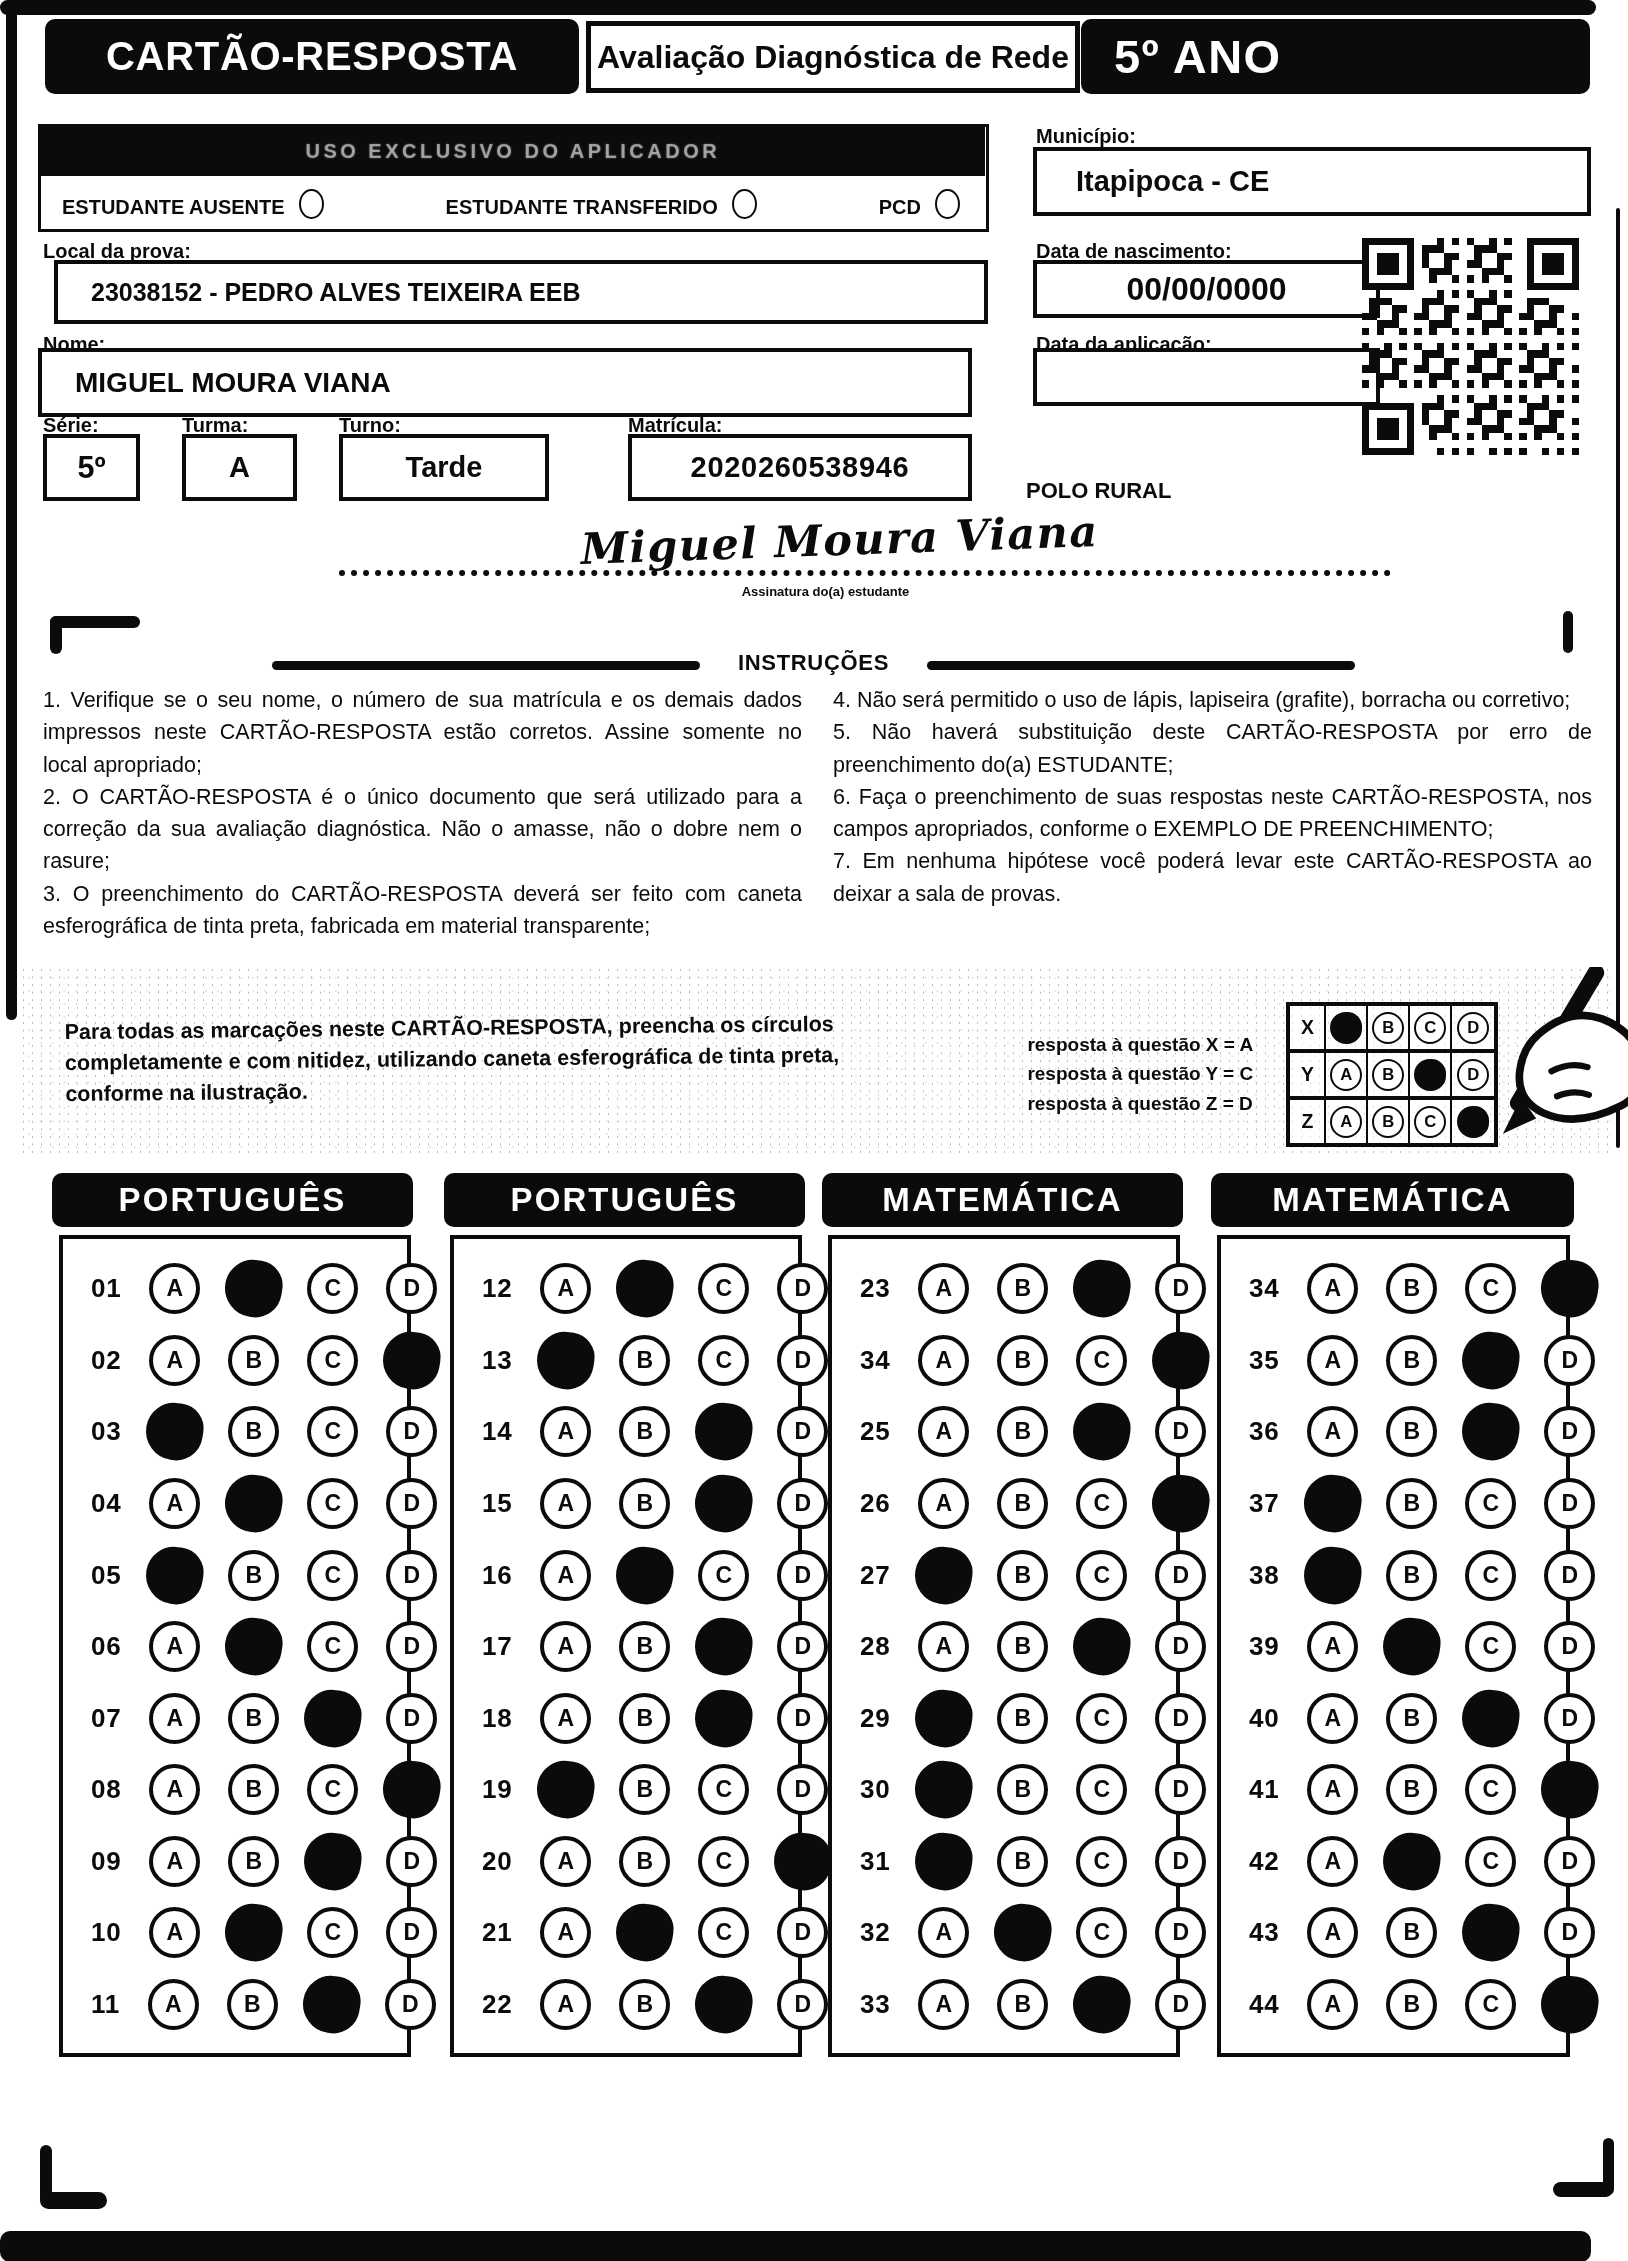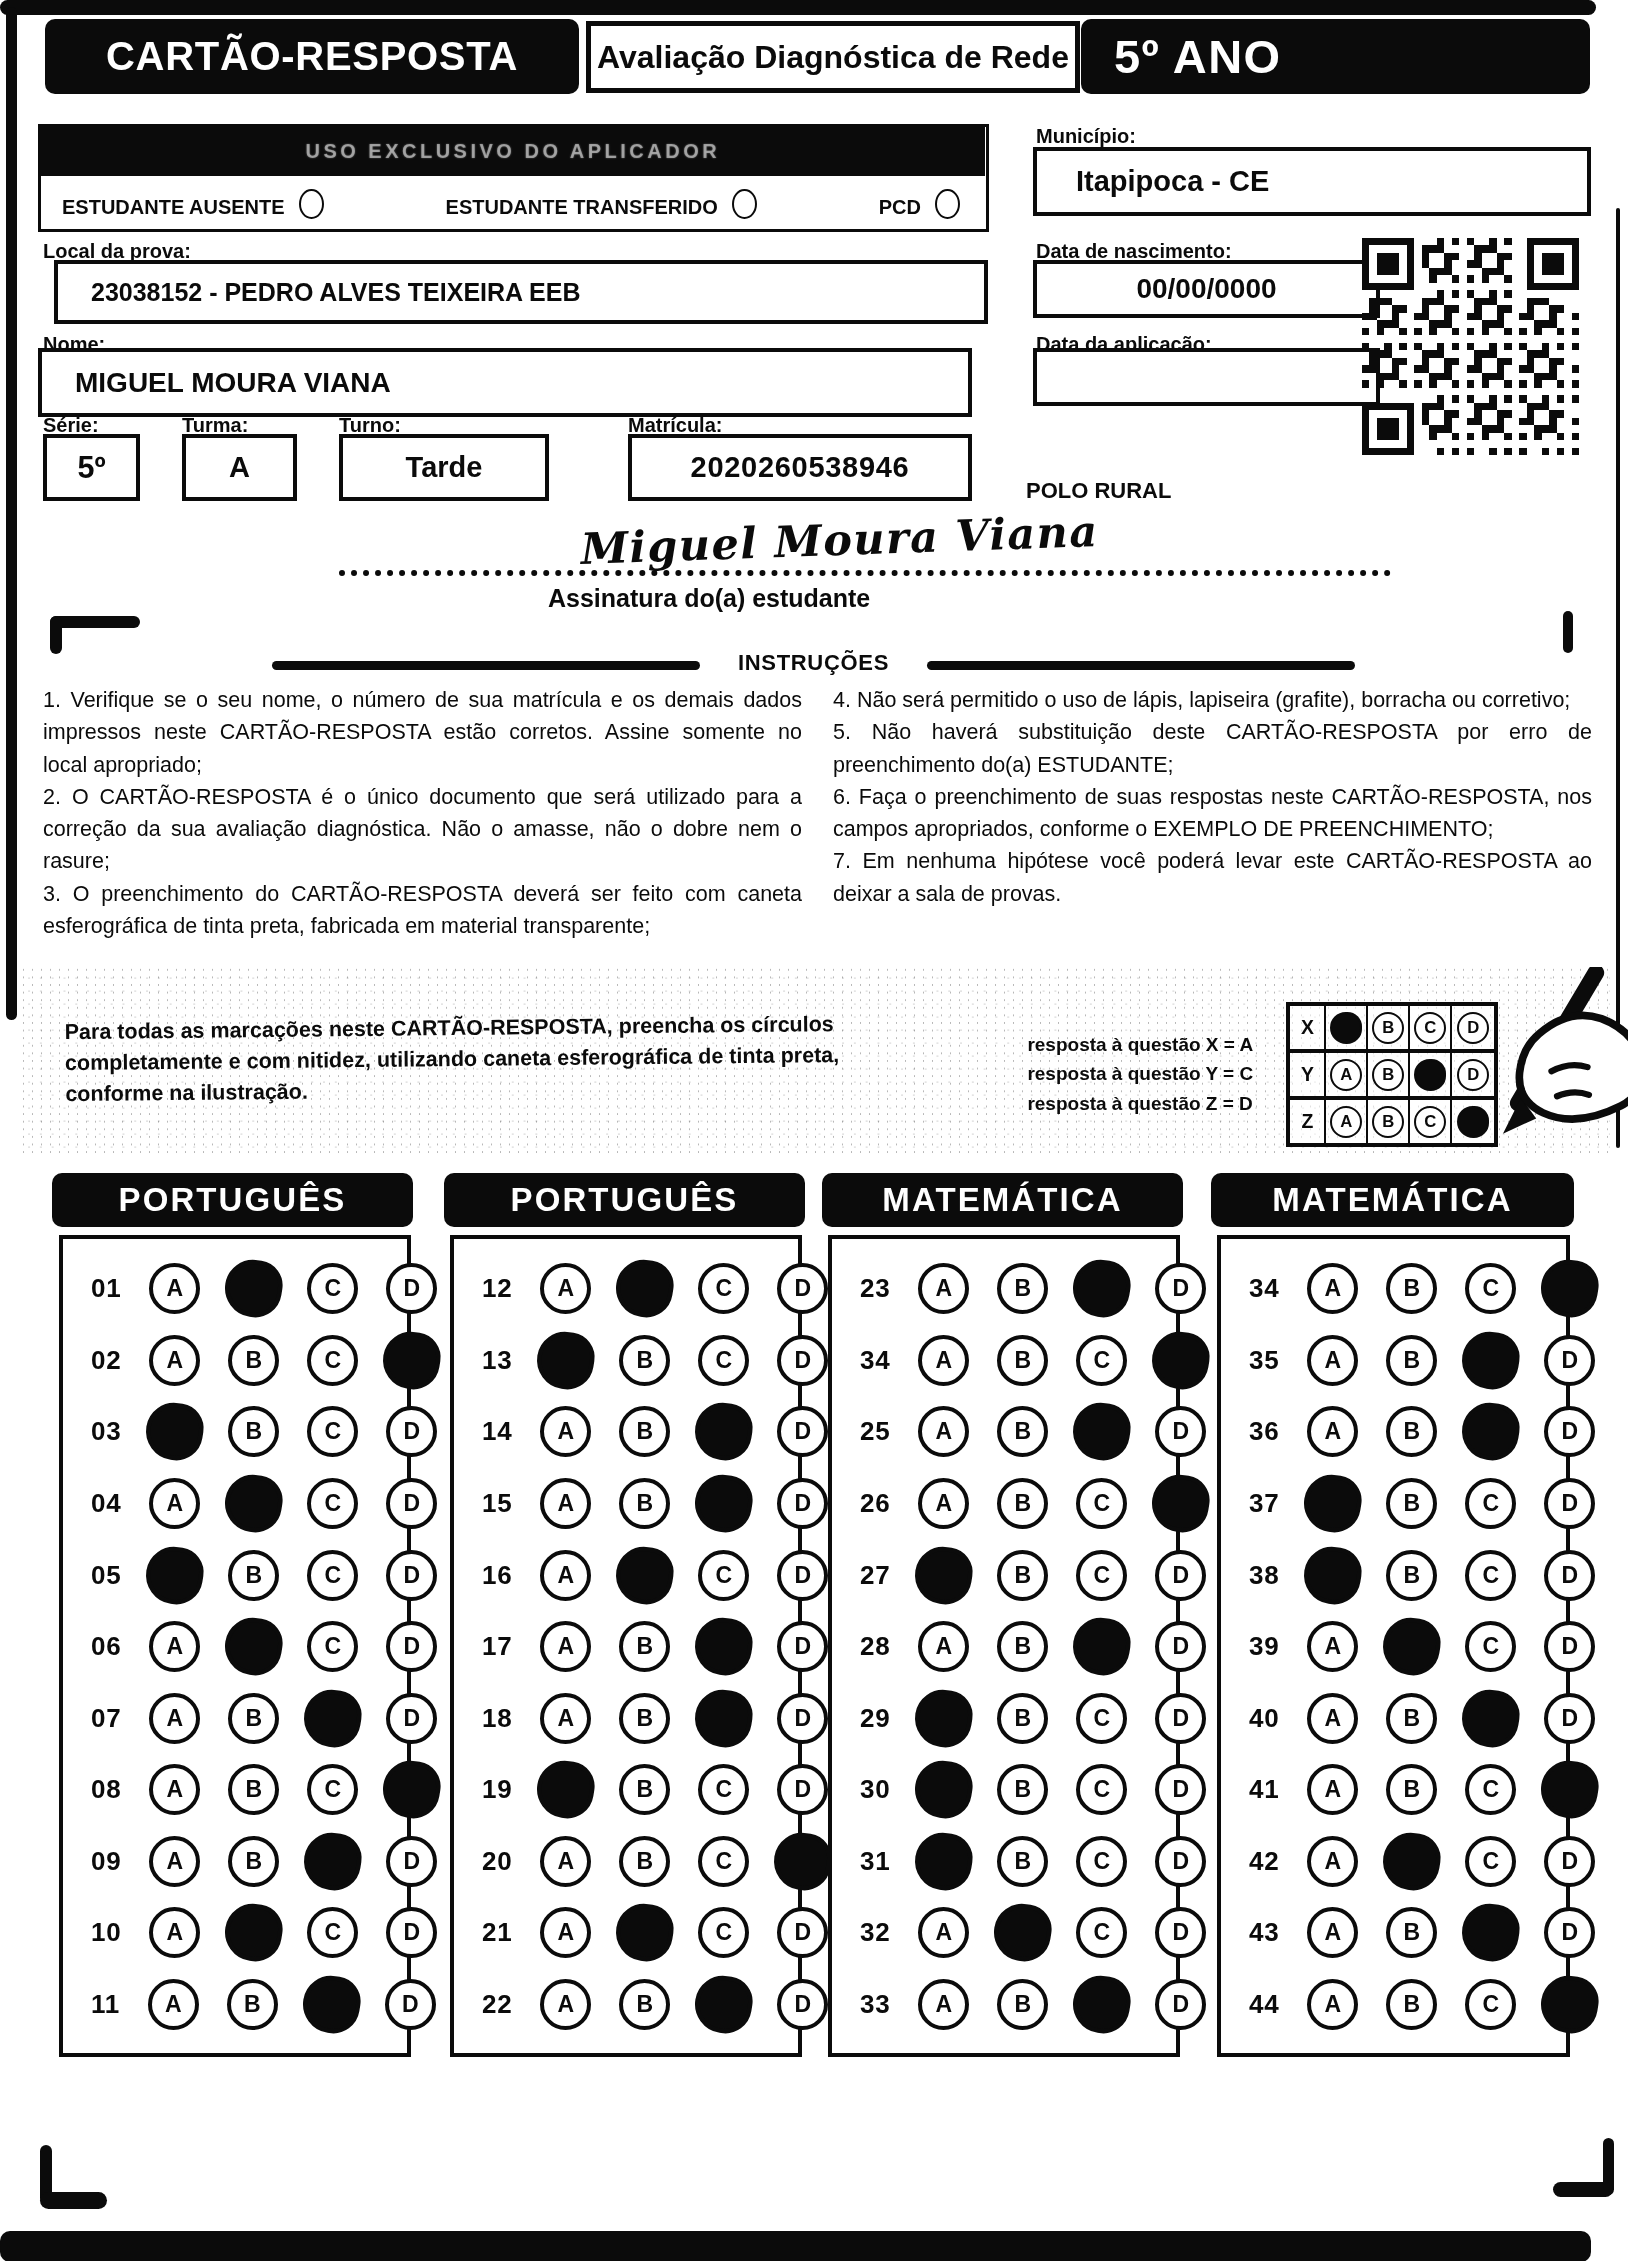--- a/index.html
+++ b/index.html
@@ -37,21 +37,21 @@
   .apl-circle { width:25px; height:30.5px; border:2.8px solid #0b0b0b; border-radius:50%; background:#fff; }
 
   
   .flabel { font-size:20px; font-weight:bold; }
   .fbox { border:4.2px solid #0b0b0b; background:#fff; display:flex; align-items:center; font-weight:bold; }
   .municipio-label { left:1036px; top:125px; }
   .municipio-box { left:1033px; top:147px; width:558px; height:69px; font-size:29px; padding-left:39px; }
   .local-label { left:43px; top:240px; }
   .local-box { left:54px; top:260px; width:934px; height:64px; font-size:25px; padding-left:33px; }
   .nasc-label { left:1036px; top:240px; }
-  .nasc-box { left:1033px; top:260px; width:347px; height:58px; font-size:28px; justify-content:center; }
+  .nasc-box { left:1033px; top:260px; width:347px; height:58px; font-size:32px; justify-content:center; }
   .nome-label { left:43px; top:333px; }
   .nome-box { left:38px; top:348px; width:934px; height:69px; font-size:28px; padding-left:33px; }
   .aplic-label { left:1036px; top:333px; }
   .aplic-box { left:1033px; top:348px; width:347px; height:58px; }
   .serie-label { left:43px; top:414px; }
   .serie-box { left:43px; top:434px; width:97px; height:67px; font-size:30.5px; justify-content:center; }
   .turma-label { left:182px; top:414px; }
   .turma-box { left:182px; top:434px; width:115px; height:67px; font-size:29px; justify-content:center; }
   .turno-label { left:339px; top:414px; }
   .turno-box { left:339px; top:434px; width:210px; height:67px; font-size:29px; justify-content:center; }
@@ -59,21 +59,21 @@
   .matr-box { left:628px; top:434px; width:344px; height:67px; font-size:29px; justify-content:center; letter-spacing:0.7px; }
   .polo { left:1026px; top:478px; font-size:22px; font-weight:bold; }
 
   .qr { left:1362px; top:235px; width:217px; height:223px; }
 
   
   .sig-name { left:458px; top:515px; width:763px; text-align:center;
     font-family:"DejaVu Serif",serif; font-style:italic; font-weight:bold; font-size:43px;
     transform:rotate(-2deg); letter-spacing:1.4px; }
   .sig-line { left:339px; top:534px; width:1052px; height:42px; border-bottom:6.2px dotted #0b0b0b; }
-  .sig-label { left:548px; top:584px; width:555px; font-size:25px; font-weight:bold; }
+  .sig-label { left:548px; top:584px; width:555px; text-align:center; font-size:13px; font-weight:bold; }
 
   
   .rm-tl-h { left:50px; top:616px; width:90px; height:11.8px; }
   .rm-tl-v { left:50px; top:616px; width:11.8px; height:38px; }
   .rm-tr-v { left:1563px; top:611px; width:10.4px; height:42px; }
   .rm-bl-v { left:40px; top:2145px; width:11.8px; height:59px; }
   .rm-bl-f { left:40px; top:2192px; width:67px; height:16.7px; }
   .rm-br-v { left:1603px; top:2138px; width:11px; height:57px; }
   .rm-br-f { left:1553px; top:2182px; width:60px; height:15.3px; }
 

